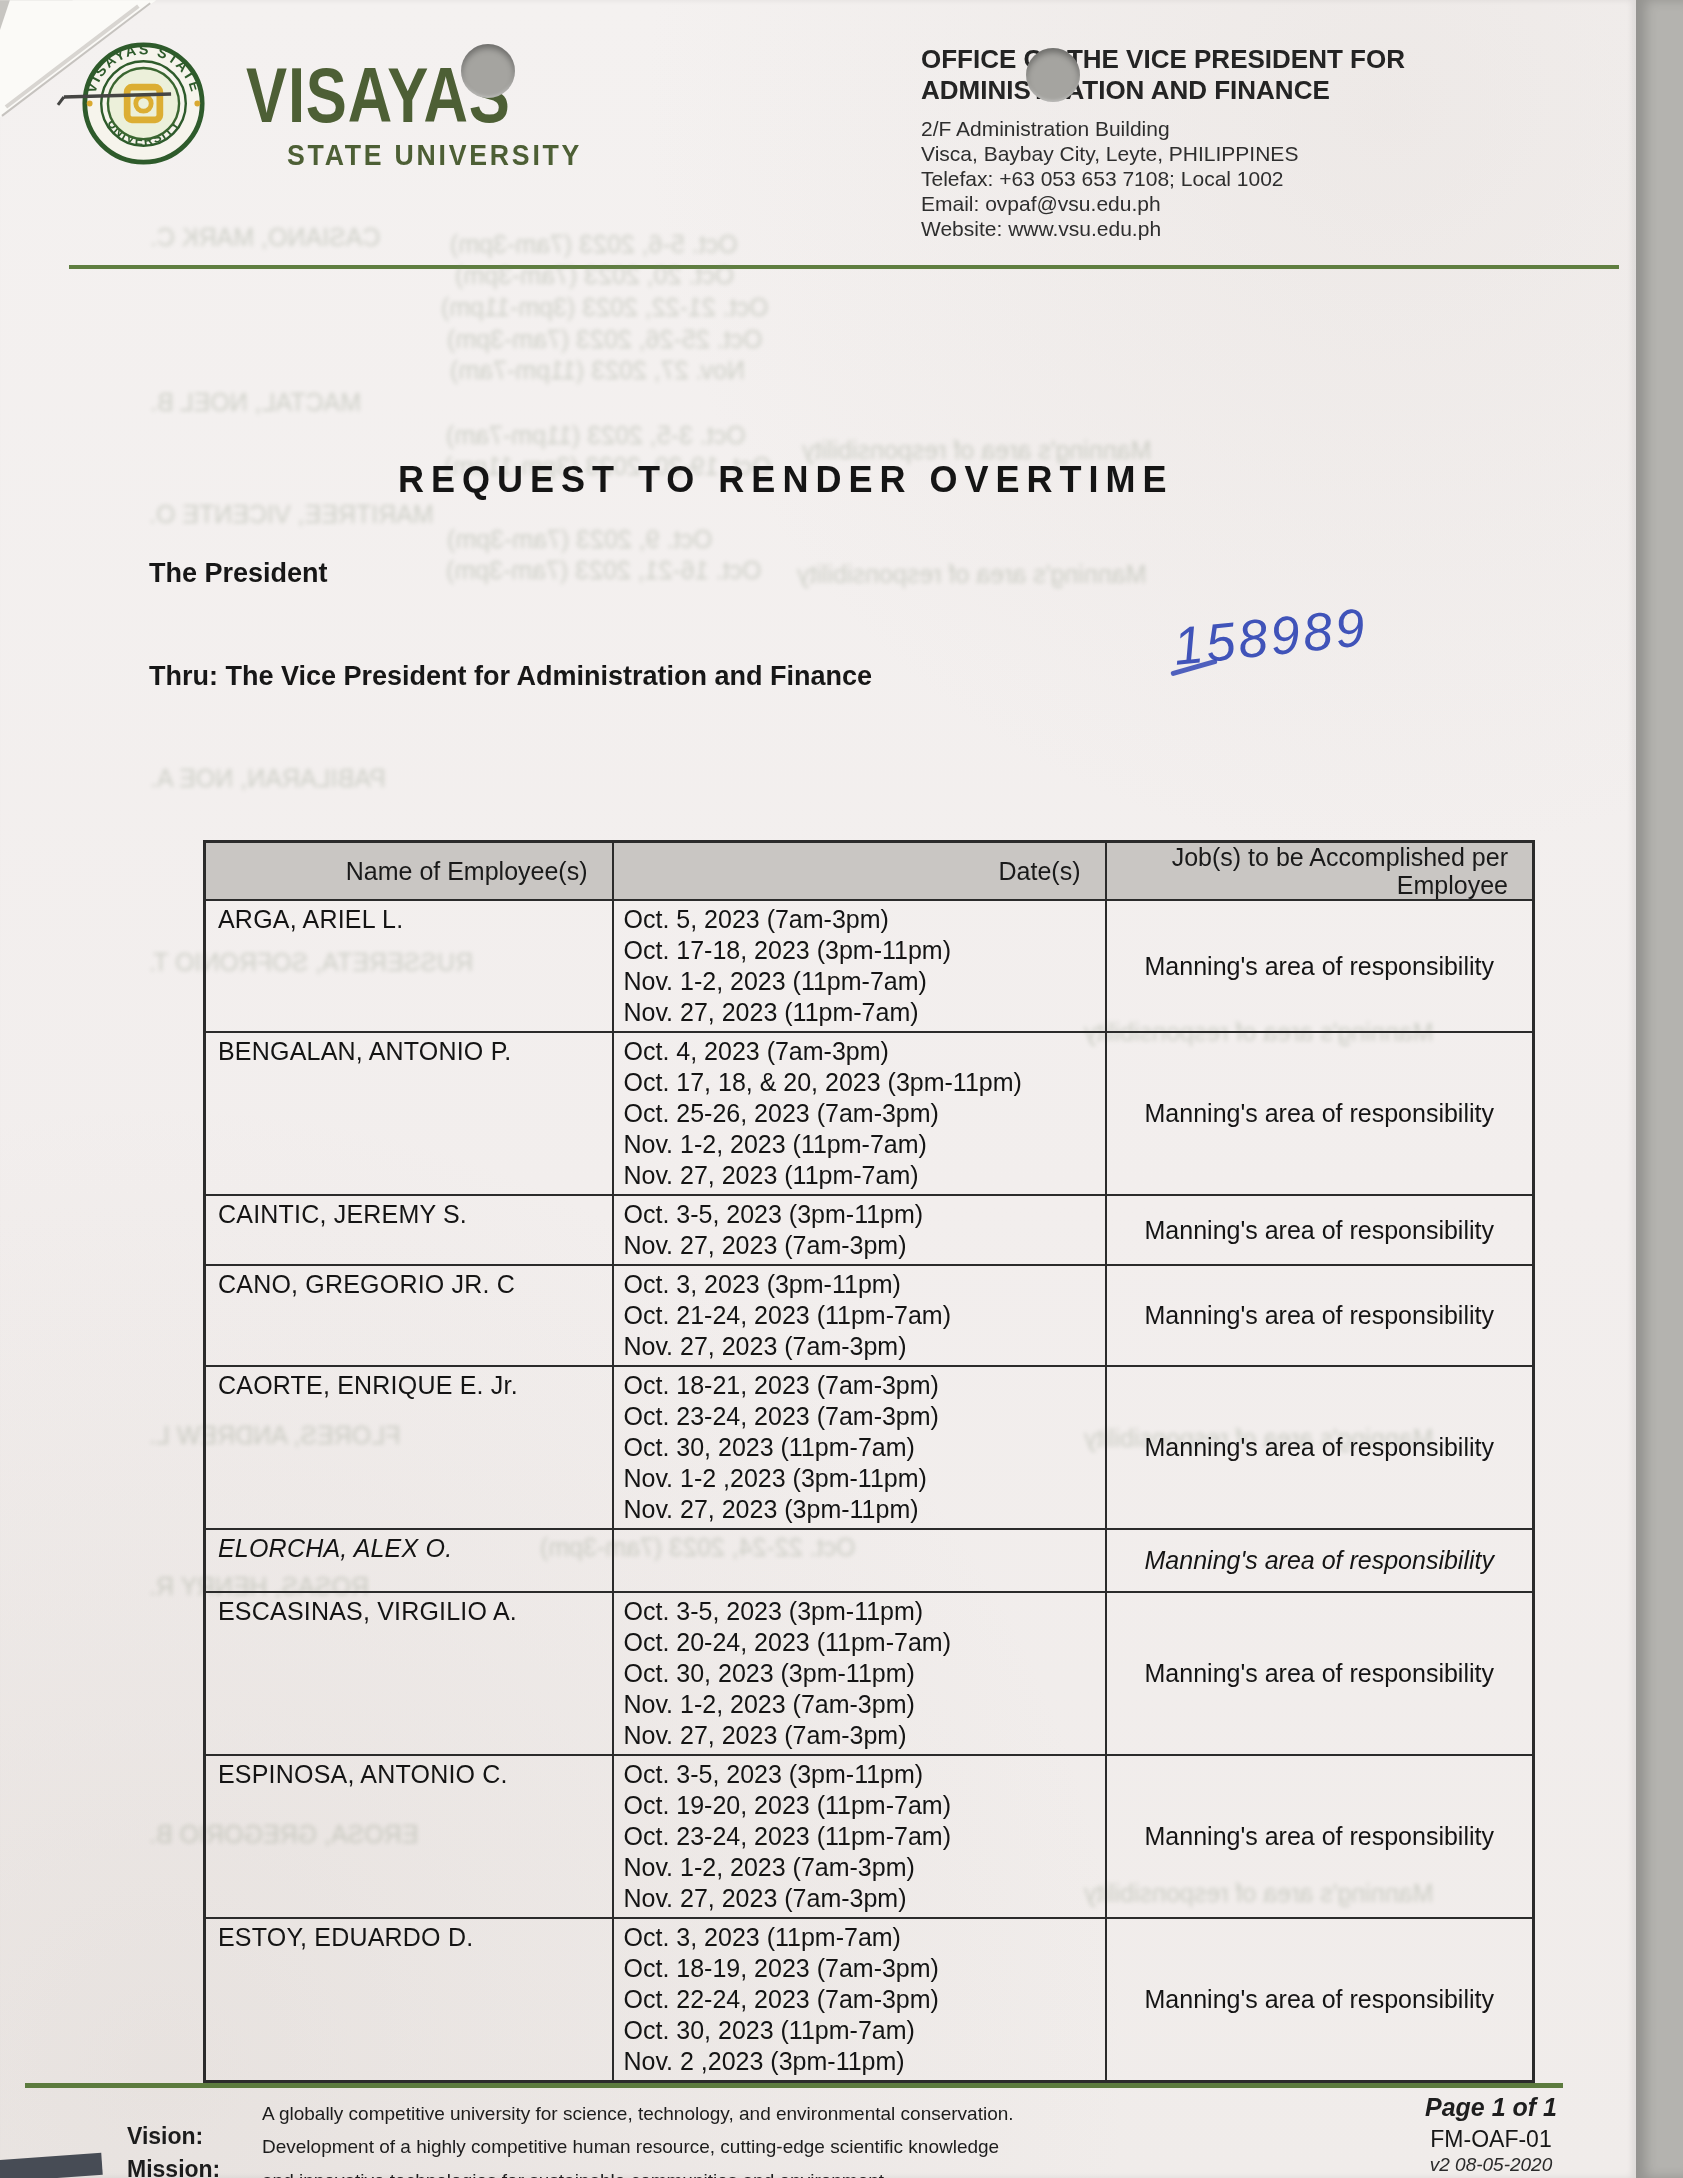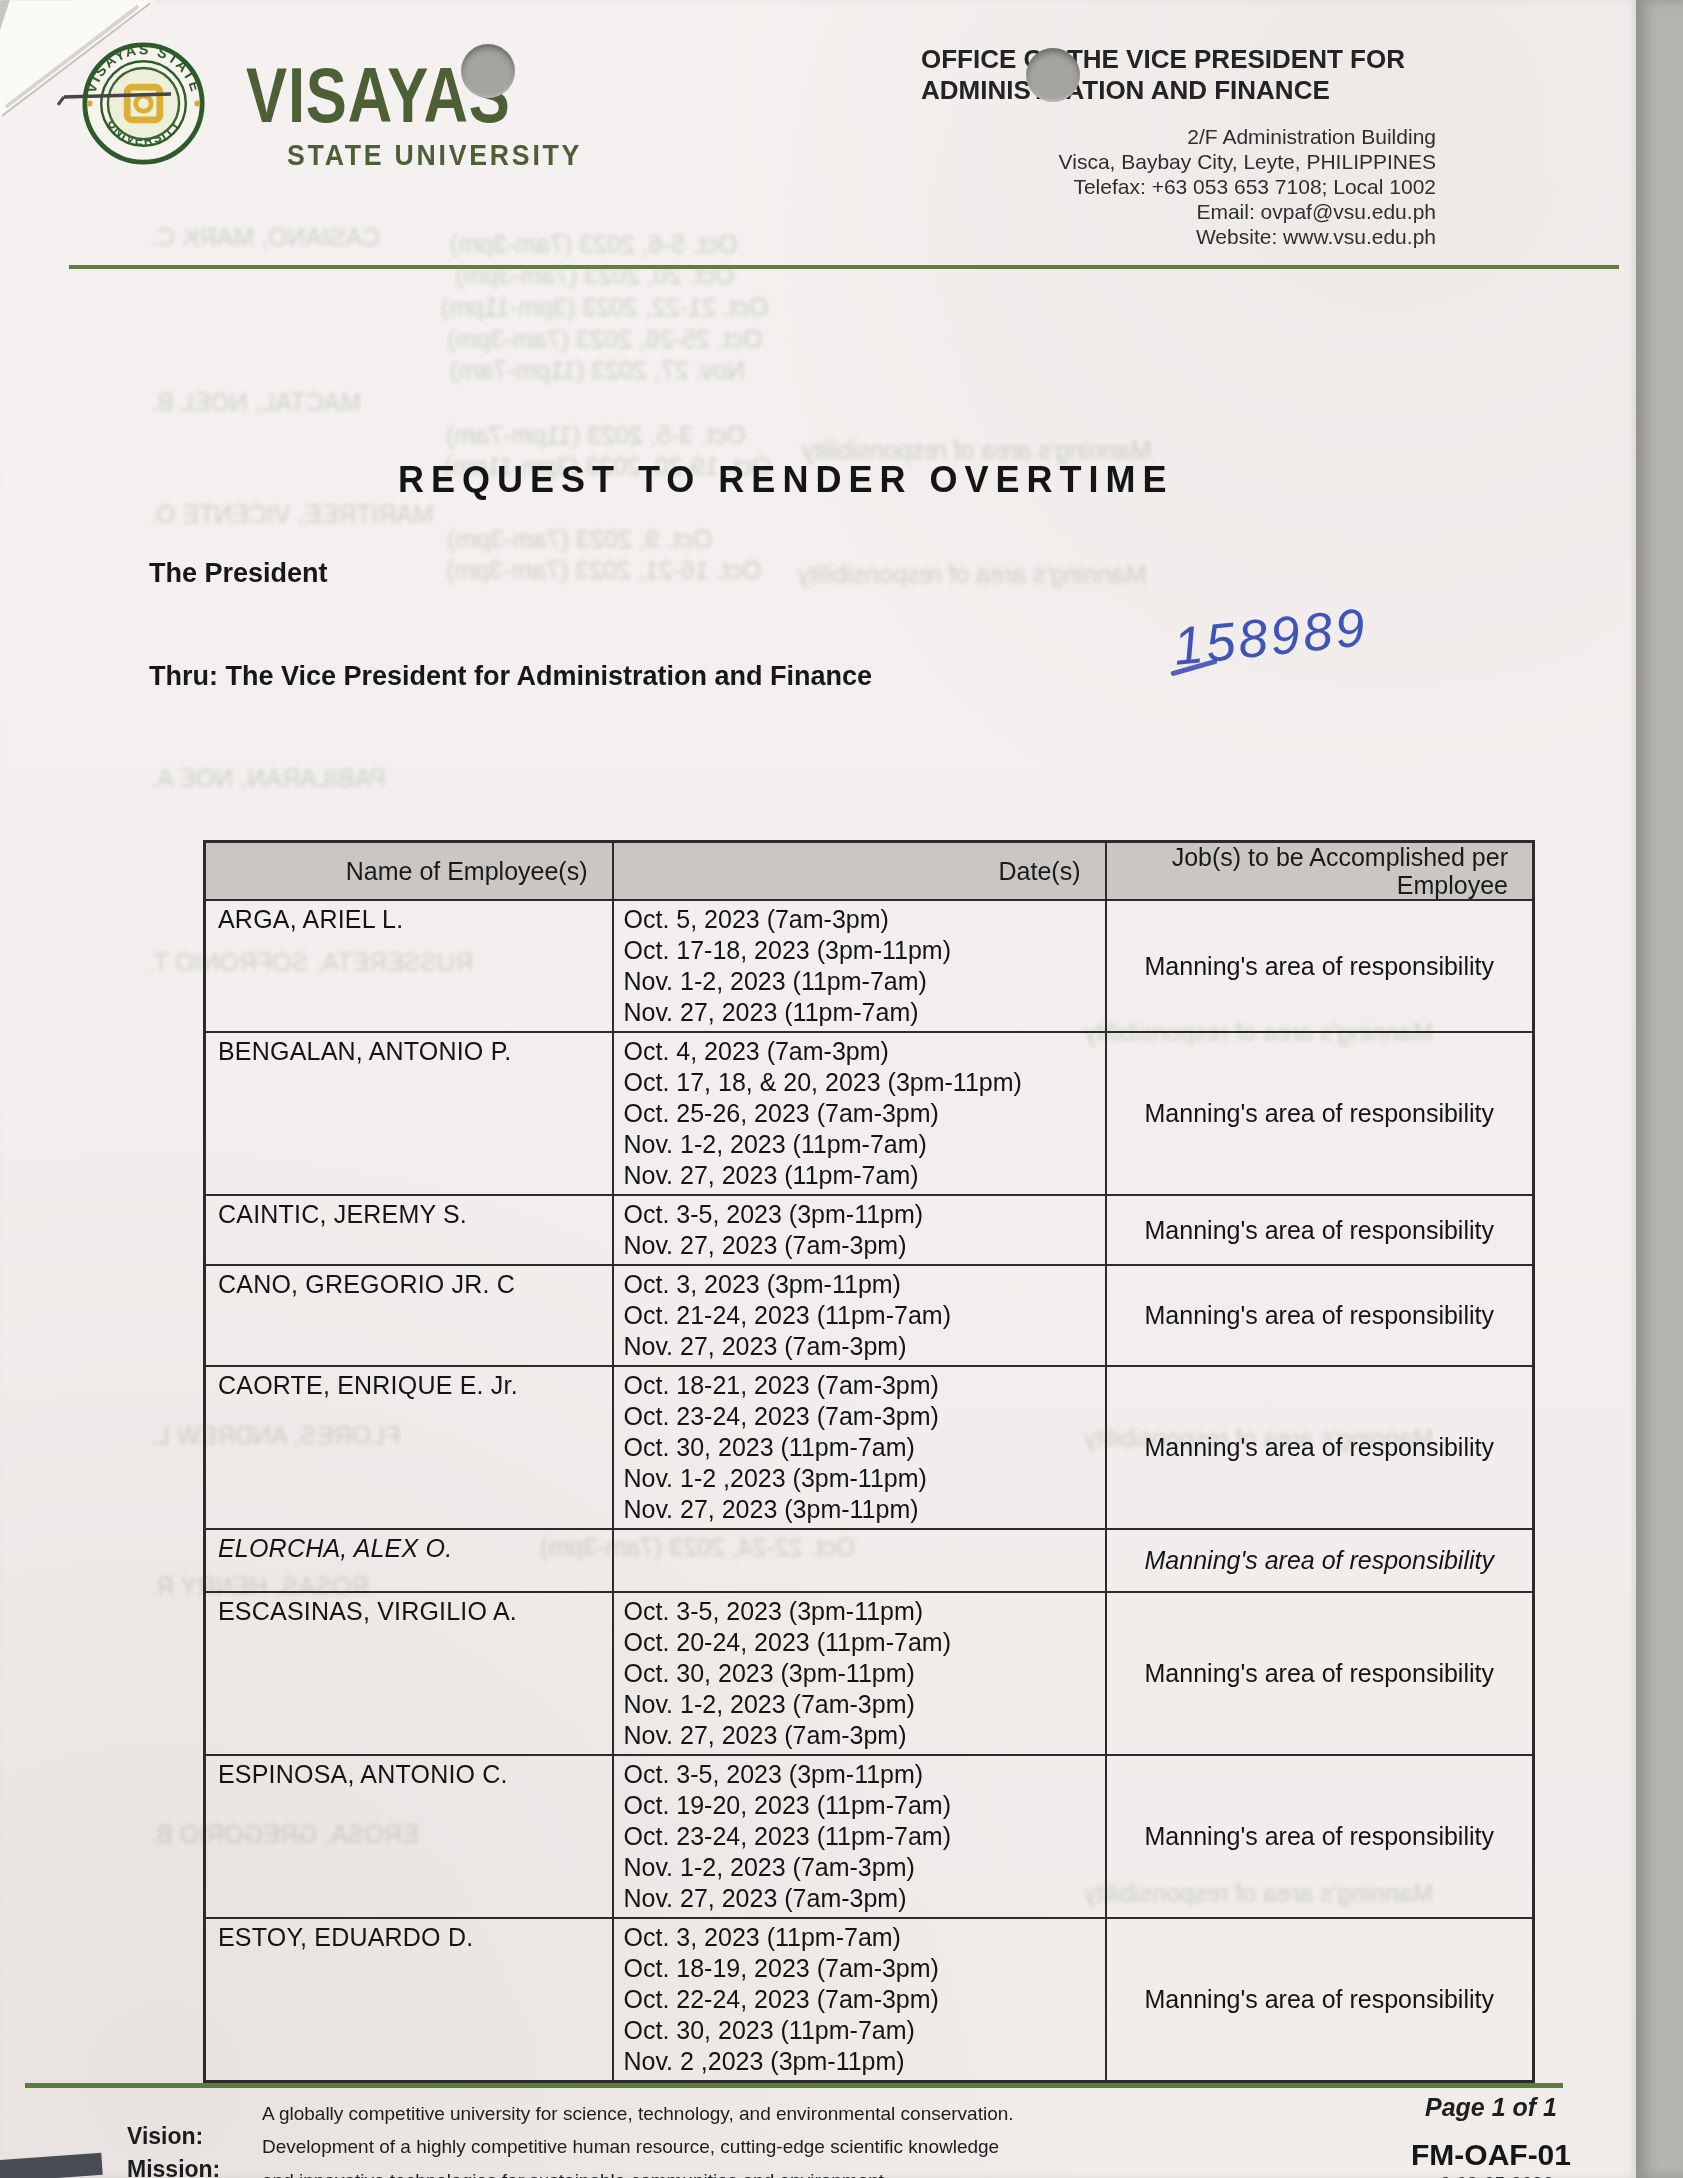--- a/index.html
+++ b/index.html
@@ -16,21 +16,21 @@
   .abs{position:absolute;}
   
   .seal{left:81px;top:38px;width:125px;height:131px;}
   .wordmark{left:246px;top:51px;font-size:77px;font-weight:bold;color:#4d5f35;
     letter-spacing:1px;transform:scaleX(.80);transform-origin:left top;white-space:nowrap;}
   .wordmark-sub{left:287px;top:139px;font-size:29px;color:#4d5f35;letter-spacing:3px;
     font-weight:bold;transform:scaleX(.92);transform-origin:left top;white-space:nowrap;}
   .office{left:921px;top:44px;width:515px;color:#222;}
   .office-line{font-size:26px;font-weight:bold;line-height:31px;color:#242424;white-space:nowrap;}
   .addr{font-size:21px;line-height:25px;color:#2e2e2e;margin-top:0;white-space:nowrap;}
-  .addr-block{margin-top:18px;text-align:right;}
+  .addr-block{margin-top:10px;}
   .rule-top{left:69px;top:265px;width:1550px;height:4px;background:#5f7e40;}
   .rule-bottom{left:25px;top:2083px;width:1538px;height:5px;background:#5c7b3e;}
   
   .hole{position:absolute;width:54px;height:54px;border-radius:50%;background:#a5a4a0;
     box-shadow:inset 0 4px 6px rgba(0,0,0,.35), inset 0 -2px 3px rgba(255,255,255,.3);z-index:40;}
   .hole-left{left:461px;top:44px;}
   .hole-right{left:1026px;top:48px;}
   .fold{left:0;top:0;z-index:35;}
   .staple{left:50px;top:87px;z-index:36;}
   .corner-shadow{left:0;top:2160px;width:103px;height:22px;background:#474c55;
@@ -60,21 +60,21 @@
   .ot td{vertical-align:top;padding:3px 10px;line-height:31px;background:transparent;}
   .ot td.cell-name{padding-left:12px;letter-spacing:0.2px;white-space:nowrap;}
   .ot td.cell-dates div{white-space:nowrap;}
   .ot td.cell-job{vertical-align:middle;text-align:center;padding:3px 12px;}
   .ot tr.short td{height:55px;font-style:italic;}
   
   .footer-label{font-size:23px;font-weight:bold;color:#1c1c1c;white-space:nowrap;z-index:10;margin-top:20px;}
   .footer-text{font-size:19px;color:#1c1c1c;white-space:nowrap;z-index:10;}
   .footer-right{left:1386px;top:2093px;width:210px;text-align:center;z-index:10;}
   .page-number{font-size:25px;font-style:italic;font-weight:bold;color:#1e1e1e;}
-  .form-code{font-size:30px;font-weight:bold;color:#161616;margin-top:16px;}
+  .form-code{font-size:23px;font-weight:normal;color:#161616;margin-top:4px;}
   .form-version{font-size:19px;font-style:italic;color:#2a2a2a;margin-top:1px;}
   
   .ghost{position:absolute;font-size:25px;color:#79866f;opacity:.30;filter:blur(2px);
     transform:scaleX(-1);white-space:nowrap;pointer-events:none;z-index:4;}
 </style>
 </head>
 <body>
 
 <div class="page">
   <div class="scan-edge"></div>

